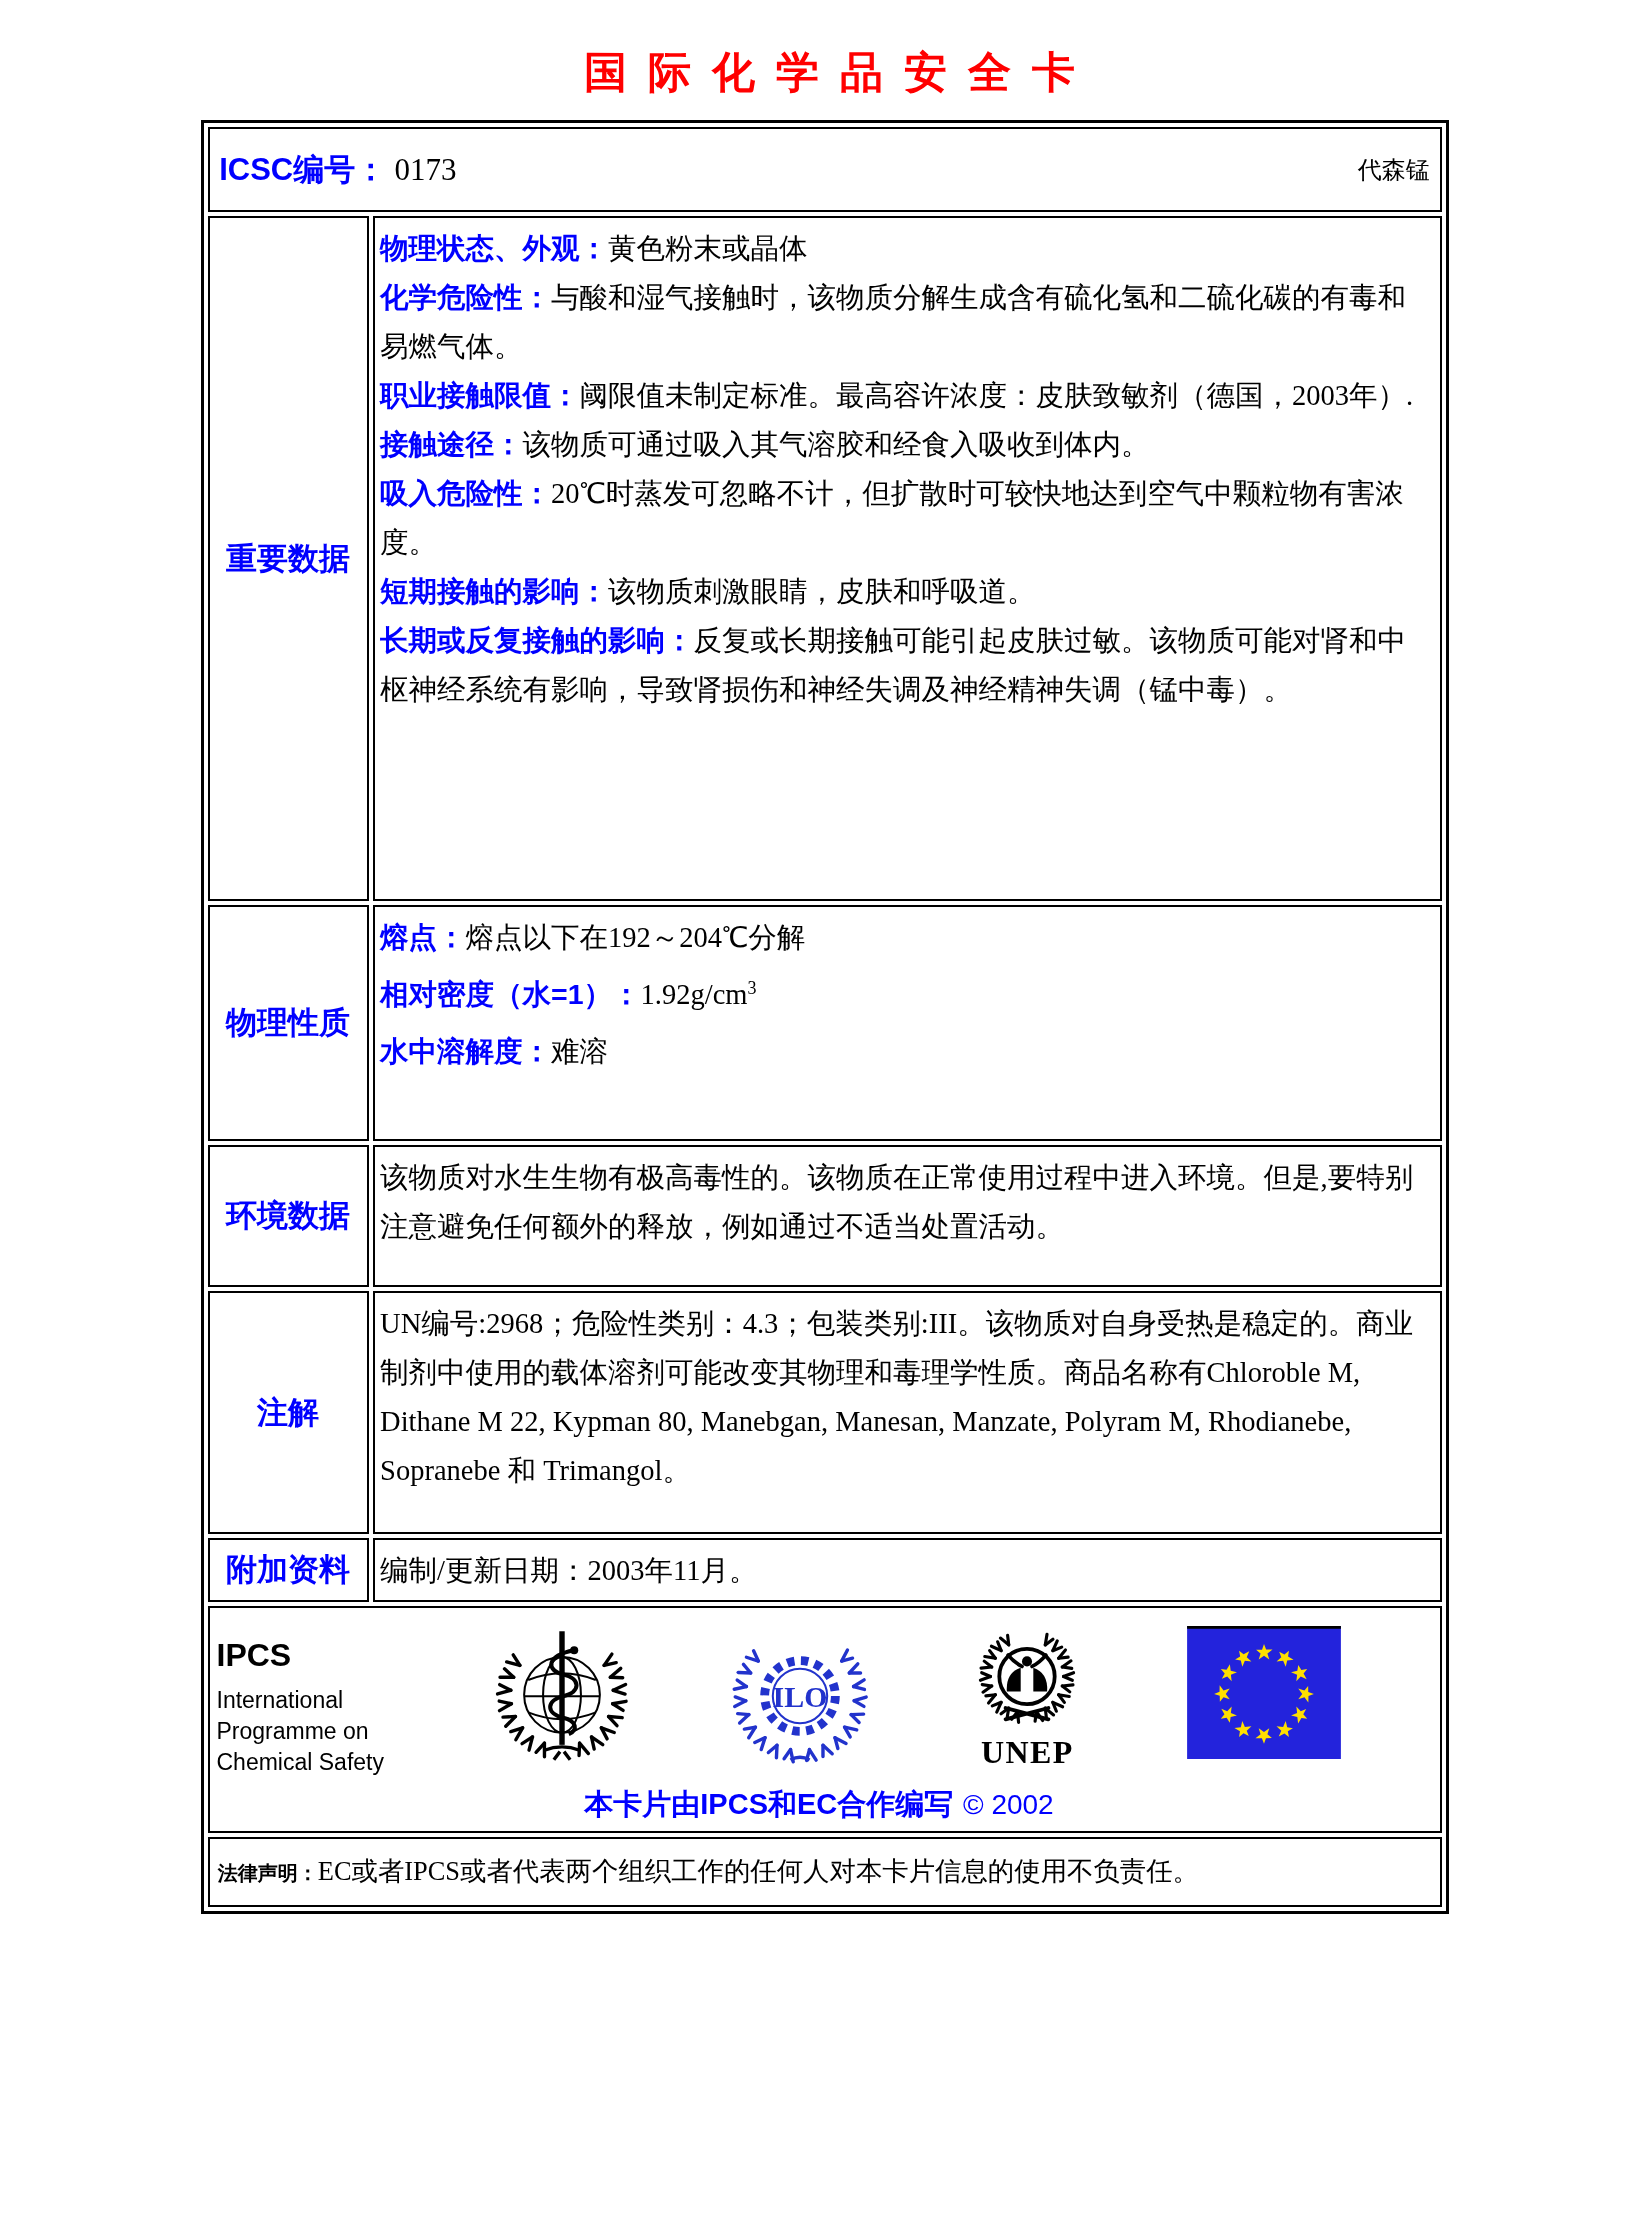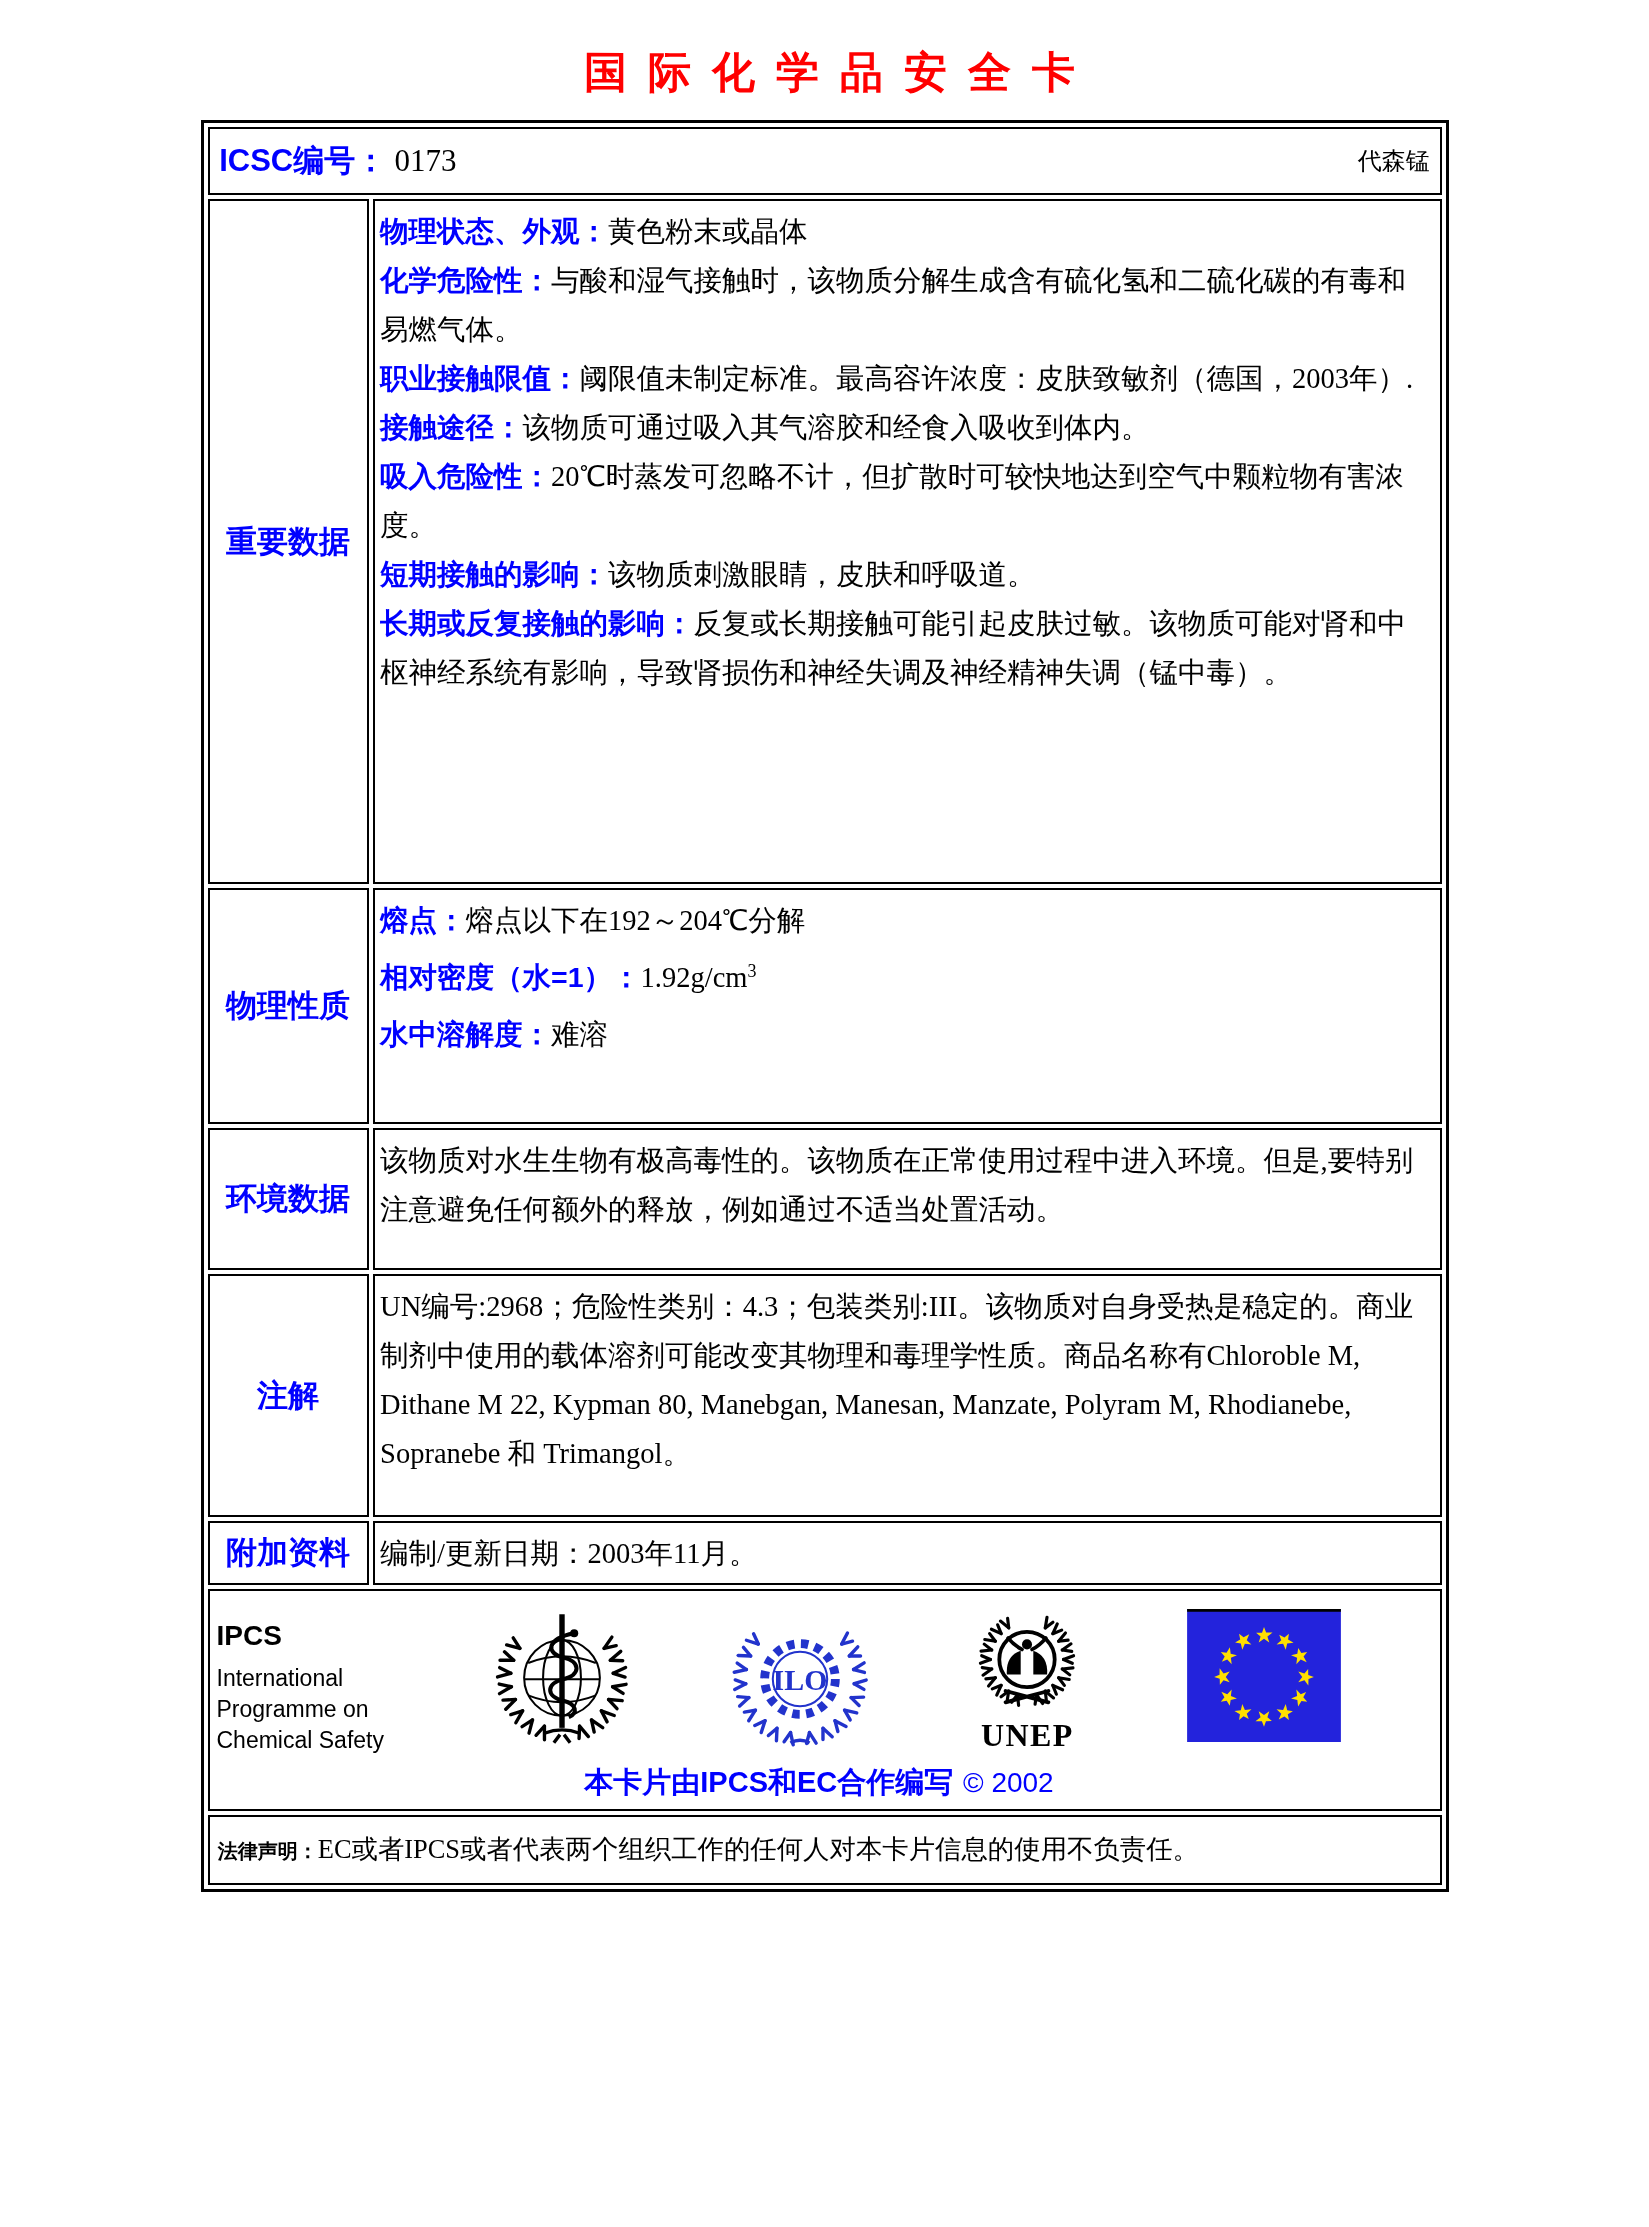--- a/index.html
+++ b/index.html
@@ -7,21 +7,21 @@
   .page-title{
     text-align:center;color:#ff0000;font-weight:bold;font-size:43px;
     letter-spacing:21px;margin:44px 0 18px 0;padding-left:31px;
     font-family:"Liberation Serif",serif;
   }
   table.card{
     width:1248px;margin:0 auto;border:3.5px solid #000;
     border-collapse:separate;border-spacing:4.9px;table-layout:fixed;background:#fff;
   }
   table.card td{border:2.1px solid #000;background:#fff;box-sizing:border-box;}
-  .h-r1{height:68px}.h-r2{height:685px}.h-r3{height:236px}.h-r4{height:142px}
+  .h-r1{height:85px}.h-r2{height:685px}.h-r3{height:236px}.h-r4{height:142px}
   .h-r5{height:243px}.h-r6{height:44px}.h-r7{height:209px}.h-r8{height:70px}
   .hdr-cell{padding:0 9.7px;vertical-align:middle;}
   .hdr-flex{display:flex;justify-content:space-between;align-items:center;}
   .icsc-label{color:#0000ff;font-family:"Liberation Sans",sans-serif;font-weight:bold;font-size:31px;}
   .icsc-num{font-size:31px;margin-left:8.3px;}
   .chem-name{font-size:24px;}
   .lbl-cell{
     width:161px;text-align:center;vertical-align:middle;color:#0000ff;
     font-family:"Liberation Sans",sans-serif;font-weight:bold;font-size:31px;
   }
@@ -29,21 +29,21 @@
     vertical-align:top;font-size:28.5px;line-height:1.72;
     padding:5.6px 12.5px 5.6px 5.6px;
   }
   .content-cell p{margin:0;}
   .sec-phys p{margin-bottom:8.3px;}
   .plabel{color:#0000ff;font-family:"Liberation Sans",sans-serif;font-weight:bold;}
   sup{font-size:18px;line-height:0;}
   .logos-cell{padding:11px 18px 5.6px 7px;vertical-align:top;}
   .logos-row{display:flex;align-items:flex-start;justify-content:space-between;}
   .ipcs-block{width:175px;padding-top:18px;font-family:"Liberation Sans",sans-serif;}
-  .ipcs-acronym{font-weight:bold;font-size:28px;margin-bottom:11px;}
+  .ipcs-acronym{font-weight:bold;font-size:32px;margin-bottom:11px;}
   .ipcs-line{font-size:23px;line-height:1.35;}
   .logo-who{margin-top:0px;}
   .logo-ilo{margin-top:8.3px;}
   .unep-block{text-align:center;margin-top:4.2px;}
   .unep-text{font-family:"Liberation Serif",serif;font-weight:bold;font-size:32px;letter-spacing:1.4px;margin-top:1.4px;}
   .eu-flag{margin-top:7px;margin-right:81px;}
   .credit-line{text-align:center;margin-top:7px;font-size:29px;color:#0000ff;}
   .credit-main{font-family:"Liberation Sans",sans-serif;font-weight:bold;}
   .credit-c{font-family:"Liberation Sans",sans-serif;font-weight:normal;font-size:28px;margin-left:9.7px;}
   .legal-cell{vertical-align:middle;padding:4.2px 8.3px;font-size:26.4px;}

